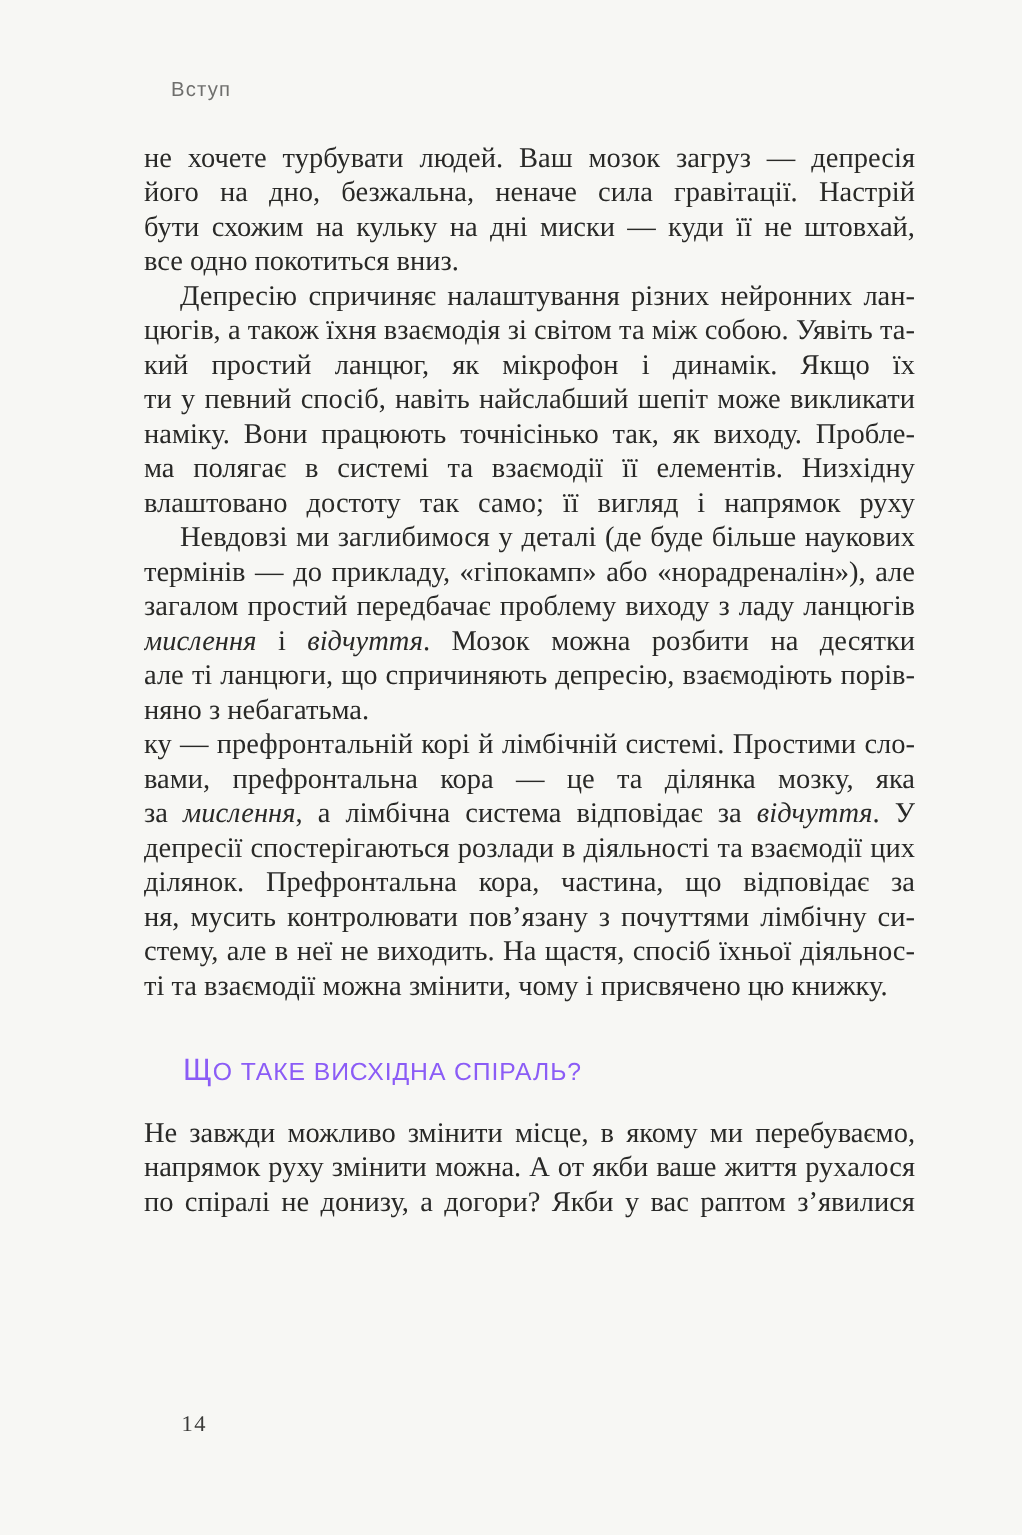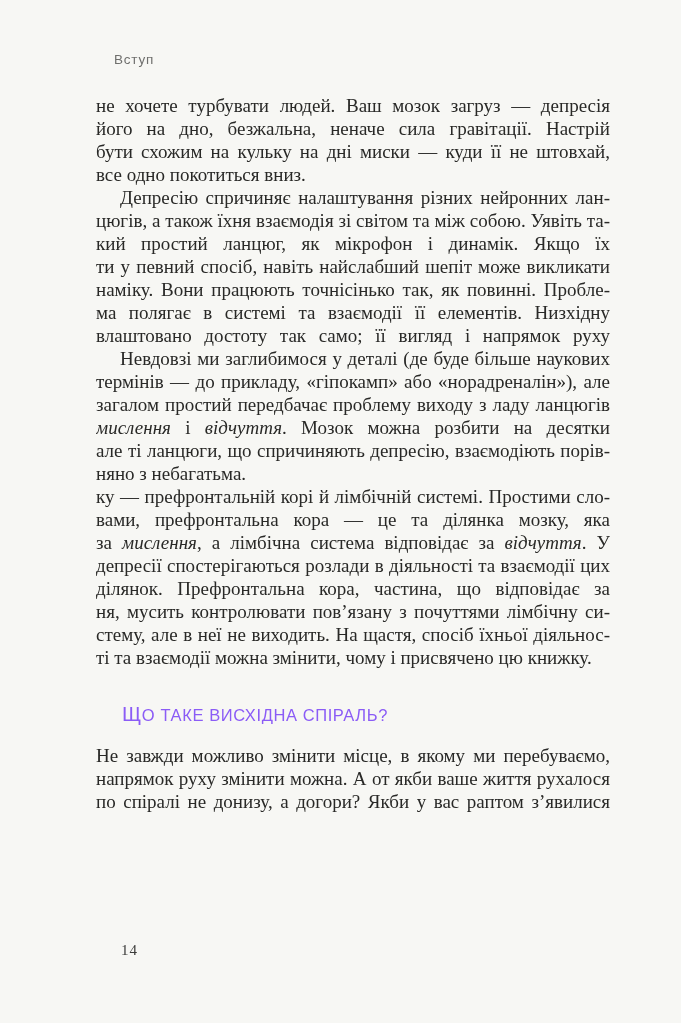--- a/index.html
+++ b/index.html
@@ -72,21 +72,21 @@
         <div class="line just"><span>не хочете турбувати людей. Ваш мозок загруз — депресія тягне</span></div>
         <div class="line just"><span>його на дно, безжальна, неначе сила гравітації. Настрій починає</span></div>
         <div class="line just"><span>бути схожим на кульку на дні миски — куди її не штовхай, вона</span></div>
         <div class="line"><span>все одно покотиться вниз.</span></div>
       </div>
       <div class="para">
         <div class="line just ind"><span>Депресію спричиняє налаштування різних нейронних лан-</span></div>
         <div class="line just"><span>цюгів, а також їхня взаємодія зі світом та між собою. Уявіть та-</span></div>
         <div class="line just"><span>кий простий ланцюг, як мікрофон і динамік. Якщо їх розташува-</span></div>
         <div class="line just"><span>ти у певний спосіб, навіть найслабший шепіт може викликати</span></div>
-        <div class="line just"><span>наміку. Вони працюють точнісінько так, як повинні. Пробле-</span></div>
+        <div class="line just"><span>наміку. Вони працюють точнісінько так, як виходу. Пробле-</span></div>
         <div class="line just"><span>ма полягає в системі та взаємодії її елементів. Низхідну спіраль</span></div>
         <div class="line just"><span>влаштовано достоту так само; її вигляд і напрямок руху залежать</span></div>
       </div>
       <div class="para">
         <div class="line just ind"><span>Невдовзі ми заглибимося у деталі (де буде більше наукових</span></div>
         <div class="line just"><span>термінів — до прикладу, «гіпокамп» або «норадреналін»), але</span></div>
         <div class="line just"><span>загалом простий передбачає проблему виходу з ладу ланцюгів</span></div>
         <div class="line just"><i>мислення</i><span> і </span><i>відчуття</i><span>. Мозок можна розбити на десятки ділянок,</span></div>
         <div class="line just"><span>але ті ланцюги, що спричиняють депресію, взаємодіють порів-</span></div>
         <div class="line"><span>няно з небагатьма.</span></div>

